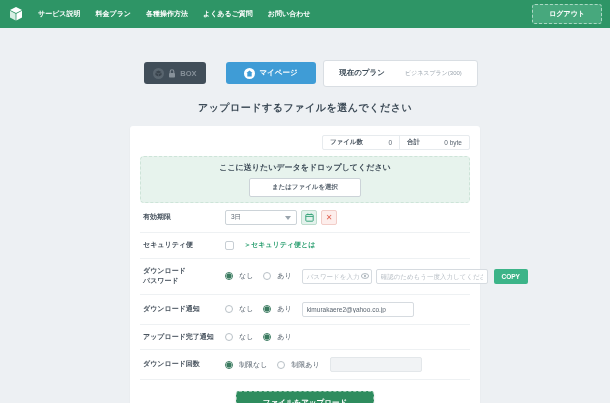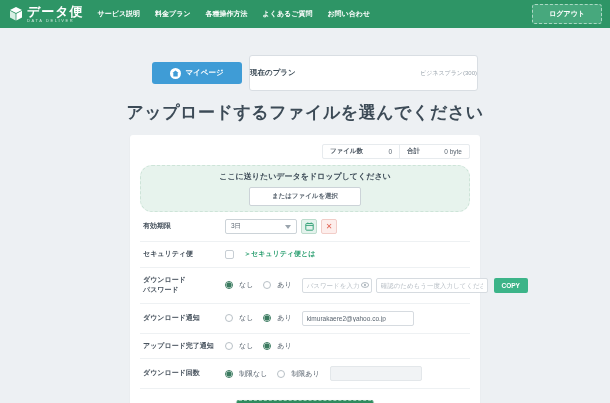--- a/index.html
+++ b/index.html
@@ -20,40 +20,40 @@
 
   
   .tabrow { width:346px; margin:34px auto 0; display:flex; align-items:center; height:22px; }
   .tab { height:22px; border-radius:3px; display:flex; align-items:center; justify-content:center; gap:4px;
          color:#fff; font-size:7.5px; font-weight:bold; cursor:pointer; }
   .tab-send { width:74px; background:#1d4e74; }
   .tab-box  { width:62px; background:#414e59; color:#87919a; margin-left:12px; }
   .tab-mypage { width:90px; background:#3f9cd6; margin-left:20px; }
   .circle-ic { width:11px; height:11px; border-radius:50%; background:#fff; display:flex; align-items:center; justify-content:center; flex:0 0 auto; }
   .circle-ic.gray { background:#59656f; }
-  .planbox { margin-left:7px; flex:1; height:36px; background:#fff; border:1px solid #d9dee3; border-radius:3px;
-             display:flex; align-items:center; justify-content:space-between; gap:20px; }
+  .planbox { margin-left:7px; flex:1; height:27px; background:#fff; border:1px solid #d9dee3; border-radius:3px;
+             display:flex; align-items:center; justify-content:center; gap:20px; }
   .plan-label { font-size:7.5px; font-weight:bold; color:#3b4a56; }
   .plan-value { font-size:6px; color:#9aa4ad; }
 
   
-  .heading { text-align:center; margin-top:17px; font-size:17px; font-weight:bold; color:#3d4b57; letter-spacing:.5px; }
+  .heading { text-align:center; margin-top:17px; font-size:10px; font-weight:bold; color:#3d4b57; letter-spacing:.5px; }
 
   
   .card { width:350px; margin:11px auto 0; background:#fff; border-radius:3px; box-shadow:0 1px 2px rgba(0,0,0,.06);
           padding:9px 10px 10px; }
 
   .filesum { display:flex; justify-content:flex-end; }
   .filesum-box { display:flex; border:1px solid #e7ebee; border-radius:2px; height:15px; align-items:center; }
   .fs-cell { font-size:6.5px; padding:0 7px; height:100%; display:flex; align-items:center; }
   .fs-label { font-weight:bold; color:#4a5560; }
   .fs-value { color:#5a6570; border-right:1px solid #e7ebee; min-width:30px; justify-content:flex-end; }
   .fs-value:last-child { border-right:none; min-width:42px; }
 
-  .dropzone { margin-top:6px; height:47px; background:#e7f3ed; border:1px dashed #cde4d8; border-radius:12px;
+  .dropzone { margin-top:6px; height:47px; background:#e7f3ed; border:1px dashed #cde4d8; border-radius:4px;
               display:flex; flex-direction:column; align-items:center; justify-content:center; gap:5px; }
   .drop-text { font-size:8px; font-weight:bold; color:#3d4b57; }
   .drop-btn { background:#fff; border:1px solid #ccd3d8; border-radius:2px; font-size:6.5px; font-weight:bold;
               color:#5a6570; padding:4px 22px; cursor:pointer; }
 
   
   .frow { display:flex; align-items:center; border-bottom:1px solid #eef1f3; padding:7px 3px; min-height:24px; }
   .flabel { width:82px; flex:0 0 82px; font-size:7px; font-weight:bold; color:#4a5560; line-height:1.5; }
   .fctrl { display:flex; align-items:center; gap:4px; flex:1; }
 
@@ -90,36 +90,44 @@
 </head>
 <body>
 
 <div class="header">
   <div class="logo">
     <svg class="logo-cube" viewBox="0 0 16 16">
       <path d="M8 1 L14 4 L8 7 L2 4 Z" fill="#ffffff"></path>
       <path d="M2 4.8 L7.6 7.8 L7.6 14.5 L2 11.5 Z" fill="#d8efe4"></path>
       <path d="M14 4.8 L8.4 7.8 L8.4 14.5 L14 11.5 Z" fill="#ffffff"></path>
     </svg>
-    <div class="logo-txt">
-      <span class="logo-title">データ便</span>
-      <span class="logo-sub">DATA DELIVER</span>
-    </div>
   </div>
   <div class="nav">
     <span class="nav-item">サービス説明</span>
     <span class="nav-item">料金プラン</span>
     <span class="nav-item">各種操作方法</span>
     <span class="nav-item">よくあるご質問</span>
     <span class="nav-item">お問い合わせ</span>
   </div>
   <button class="logout">ログアウト</button>
 </div>
 
 <div class="tabrow">
+  <div class="tab tab-box">
+    <span class="circle-ic gray">
+      <svg width="7" height="7" viewBox="0 0 8 8">
+          <path d="M4 0.5 L7.5 2.3 L4 4.1 L0.5 2.3 Z M0.5 3 L3.7 4.7 L3.7 7.5 L0.5 5.8 Z M7.5 3 L4.3 4.7 L4.3 7.5 L7.5 5.8 Z" fill="#3a444d"></path>
+        </svg>
+    </span>
+    <svg width="8" height="9" viewBox="0 0 8 9">
+      <rect x="1" y="4" width="6" height="4.5" rx="0.8" fill="#87919a"></rect>
+      <path d="M2.2 4 V2.6 A1.8 1.8 0 0 1 5.8 2.6 V4" fill="none" stroke="#87919a" stroke-width="1.1"></path>
+    </svg>
+    <span>BOX</span>
+  </div>
   <div class="tab tab-mypage">
     <span class="circle-ic">
       <svg width="7" height="7" viewBox="0 0 8 8">
           <path d="M4 0.5 L7.5 3.5 L6.5 3.5 L6.5 7.5 L1.5 7.5 L1.5 3.5 L0.5 3.5 Z" fill="#3f9cd6"></path>
         </svg>
     </span>
     <span>マイページ</span>
   </div>
   <div class="planbox">
     <span class="plan-label">現在のプラン</span>

